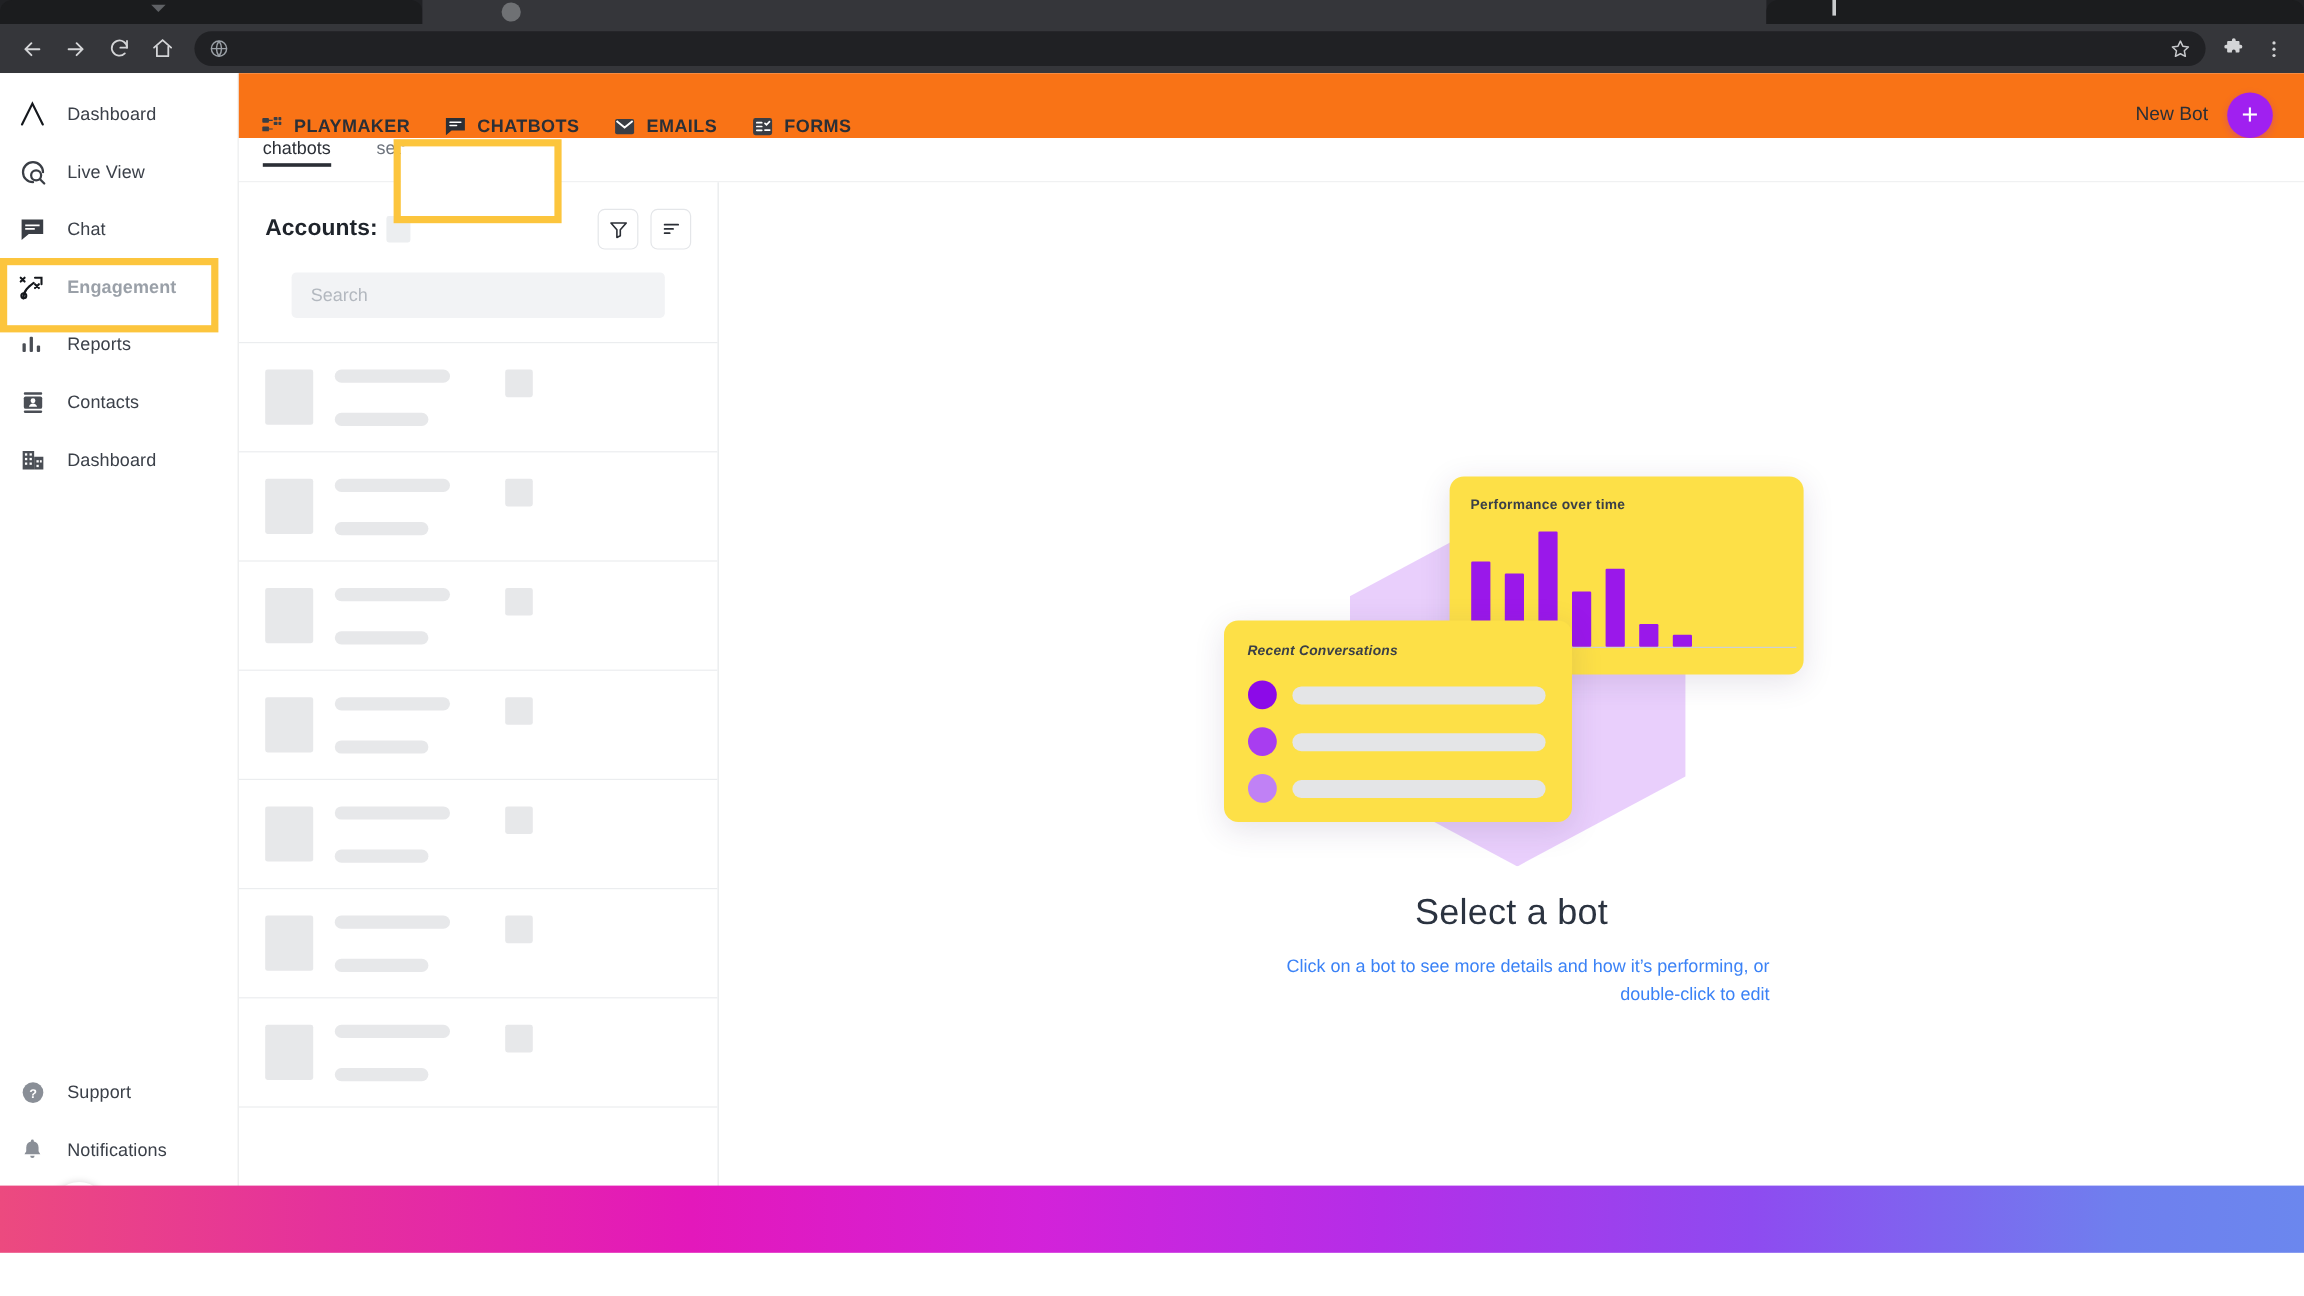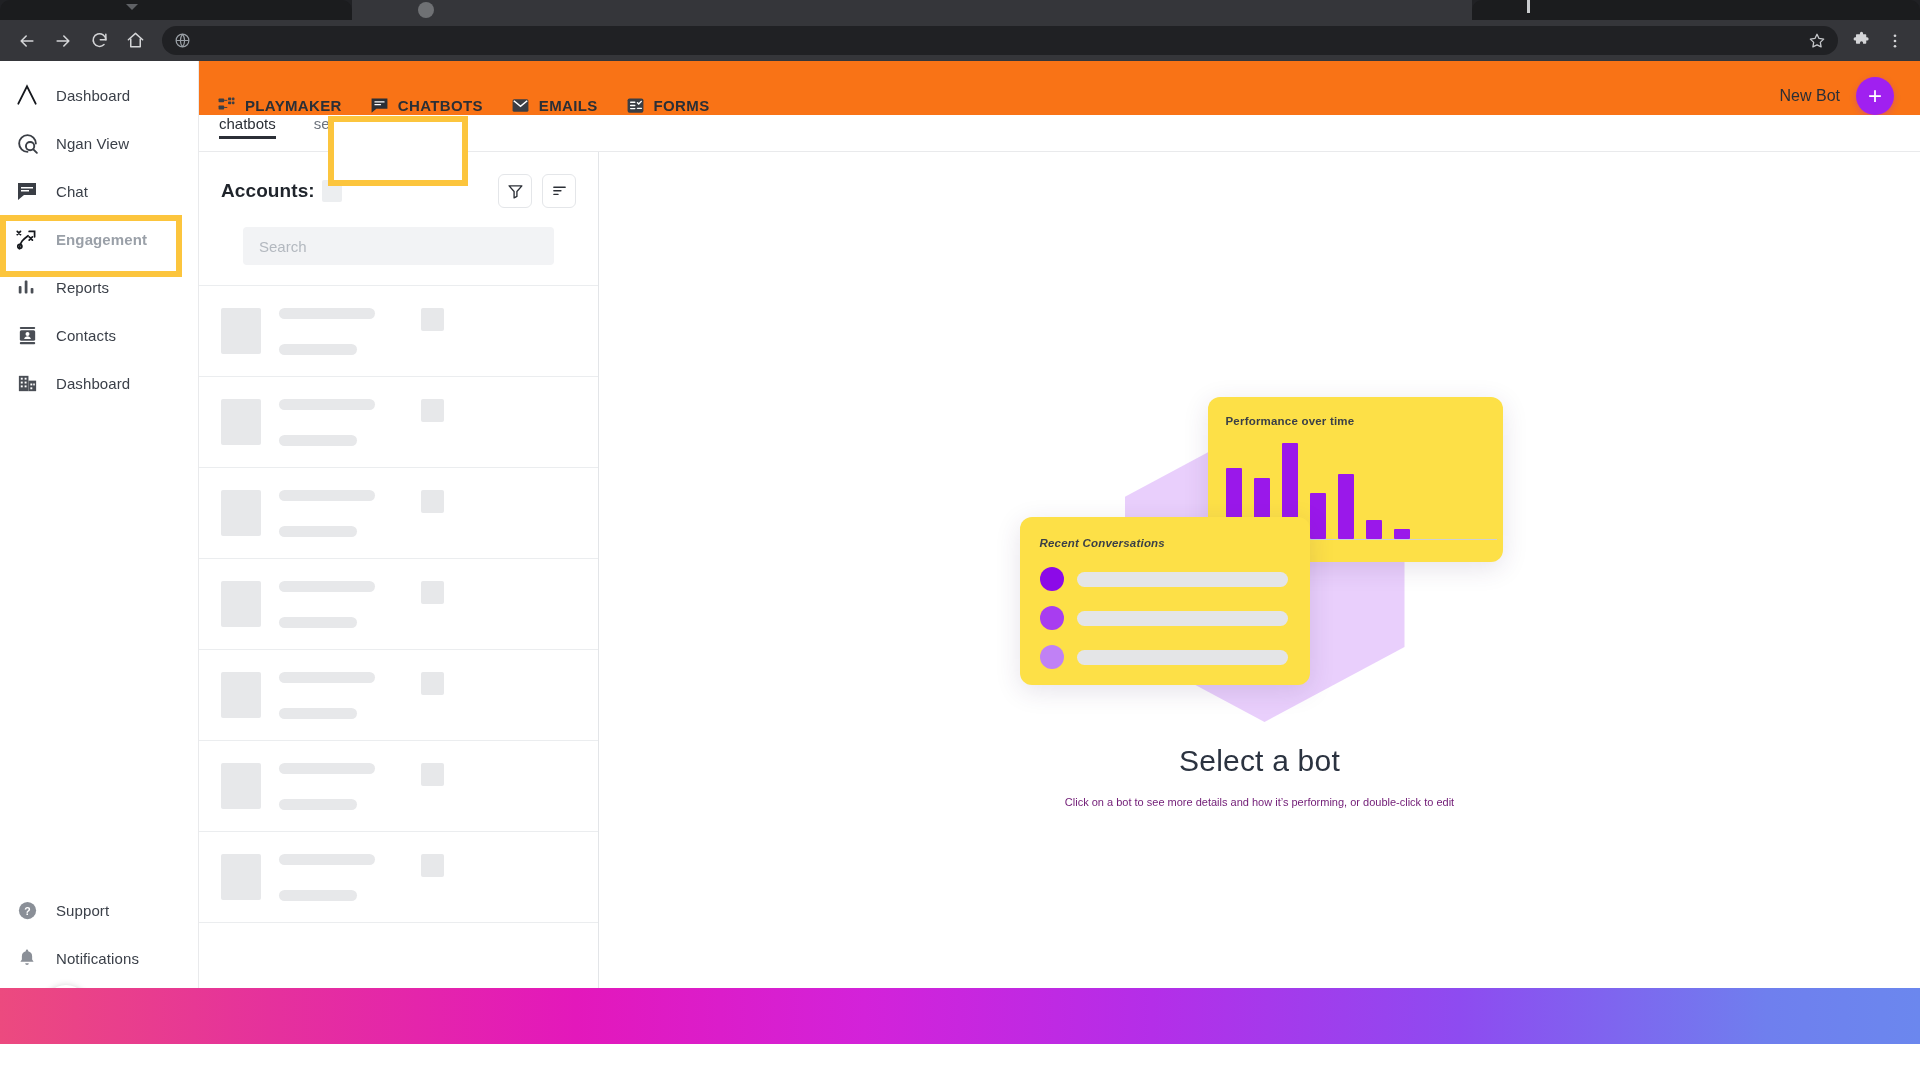--- a/index.html
+++ b/index.html
@@ -264,21 +264,21 @@
   .conv-row { display: flex; align-items: center; gap: 13px; }
   .conv-dot { width: 24px; height: 24px; border-radius: 50%; flex: 0 0 24px; }
   .conv-bar { height: 15px; border-radius: 8px; background: #e4e5e7; flex: 1 1 auto;
     margin-right: 22px; }
 
   .empty-title {
     margin-top: 42px; font-size: 30px; color: #2b3340; font-weight: 400;
     letter-spacing: .2px;
   }
   .empty-sub {
-    margin-top: 16px; font-size: 11px; color: #701a75; text-align: right;
+    margin-top: 16px; font-size: 15px; color: #3b82f6; text-align: right;
     line-height: 1.55; max-width: 430px;
   }
 
   
   .bottom-gradient {
     position: absolute; left: 0; bottom: 0; width: 1920px; height: 56px;
     background: linear-gradient(90deg,
       #ec4a7f 0%, #e5319c 14%, #e318bb 30%, #d322d9 45%,
       #b42ee8 60%, #8e4bf0 76%, #6f7fee 92%, #6b87ee 100%);
   }
@@ -367,21 +367,21 @@
       </div>
 
       <div class="side-item">
         <span class="side-ico">
           <svg width="25" height="25" viewBox="0 0 24 24" fill="none" stroke="#3a3e45" stroke-width="1.8" stroke-linecap="round">
               <path d="M20 12a8 8 0 10-8 8"></path>
               <circle cx="14.5" cy="14.5" r="4"></circle>
               <path d="M17.6 17.6L21 21"></path>
             </svg>
         </span>
-        <span class="side-label">Ngan View</span>
+        <span class="side-label">Live View</span>
       </div>
 
       <div class="side-item">
         <span class="side-ico">
           <svg width="24" height="24" viewBox="0 0 24 24" fill="#3a3e45">
               <path d="M3 4h18v12H9l-6 5V4z"></path>
               <path d="M6 8h12v1.5H6zM6 11h8v1.5H6z" fill="#fff"></path>
             </svg>
         </span>
         <span class="side-label">Chat</span>

